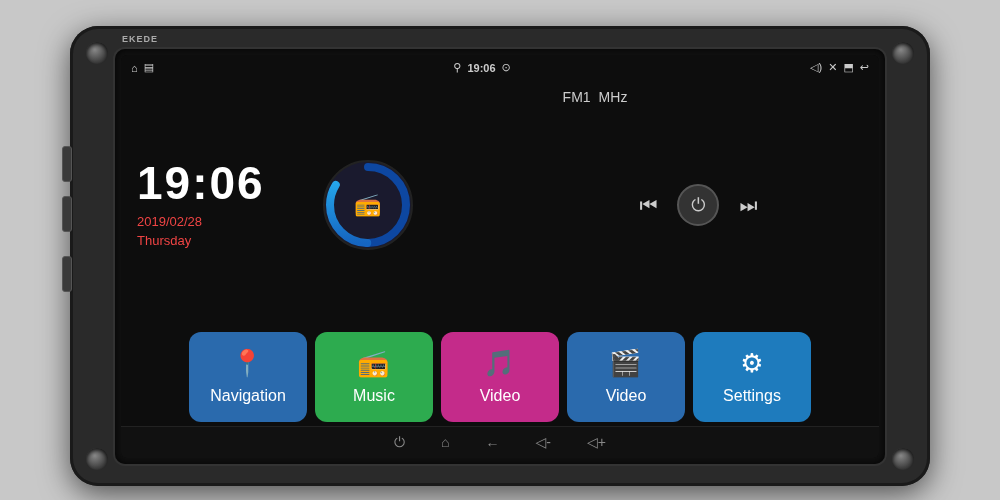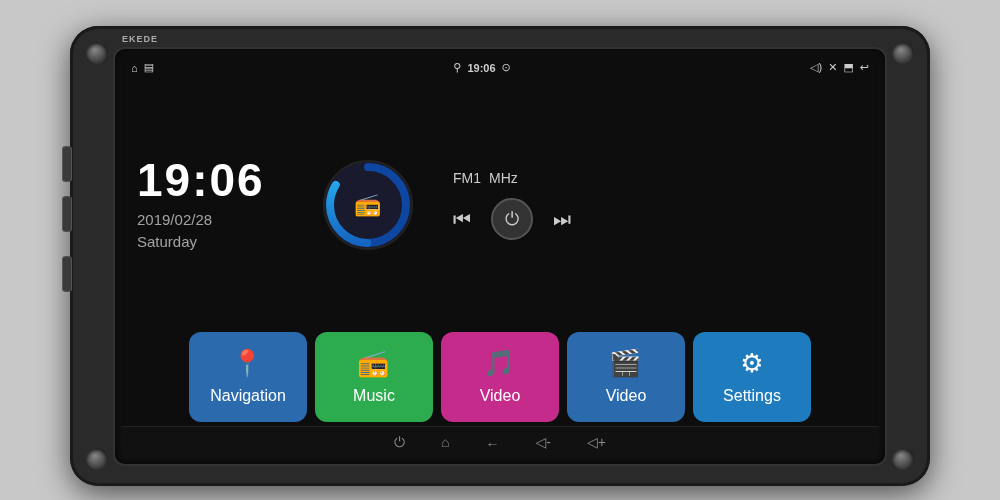--- a/index.html
+++ b/index.html
@@ -138,22 +138,22 @@
       padding-left: 4px;
     }
     .clock-time {
       font-size: 46px;
       font-weight: bold;
       color: #ffffff;
       letter-spacing: 2px;
       line-height: 1;
     }
     .clock-date {
-      color: #a3a3a3;
-      font-size: 15px;
+      color: #ef4444;
+      font-size: 13px;
       margin-top: 6px;
       line-height: 1.5;
     }
 
     
     .radio-section {
       width: 130px;
       display: flex;
       align-items: center;
       justify-content: center;
@@ -173,21 +173,21 @@
       left: 50%;
       transform: translate(-50%, -50%);
       font-size: 22px;
       color: #ffffff;
     }
 
     
     .radio-info {
       flex: 1;
       display: flex;
-      flex-direction: column;
+      flex-direction: row;
       justify-content: center;
       gap: 12px;
       padding-left: 10px;
     }
     .fm-display {
       display: flex;
       align-items: baseline;
       gap: 8px;
     }
     .fm-label {
@@ -318,21 +318,21 @@
           <span class="status-icon">↩</span>
         </div>
       </div>
 
       <div class="main-content">
 
         <div class="clock-section">
           <div class="clock-time">19:06</div>
           <div class="clock-date">
             <span>2019/02/28</span><br>
-            <span>Saturday</span>
+            <span>Thursday</span>
           </div>
         </div>
 
         <div class="radio-section">
           <div class="radio-dial">
             <svg class="dial-svg" viewBox="0 0 100 100" xmlns="http://www.w3.org/2000/svg">
 
               <circle cx="50" cy="50" r="44" fill="#1a1a2e" stroke="#222" stroke-width="2"></circle>
 
               <circle cx="50" cy="50" r="38" fill="none" stroke="#0d47a1" stroke-width="8" stroke-dasharray="180 239" stroke-dashoffset="60" stroke-linecap="round" transform="rotate(-90 50 50)"></circle>

